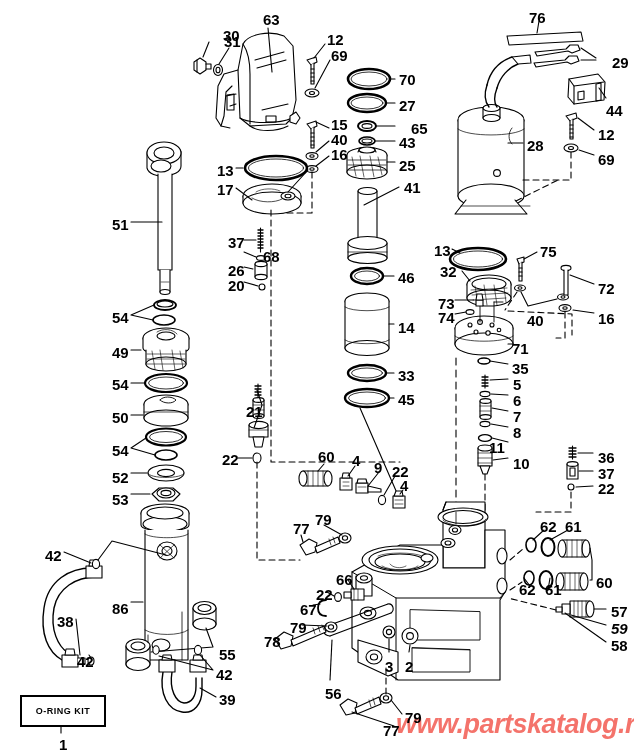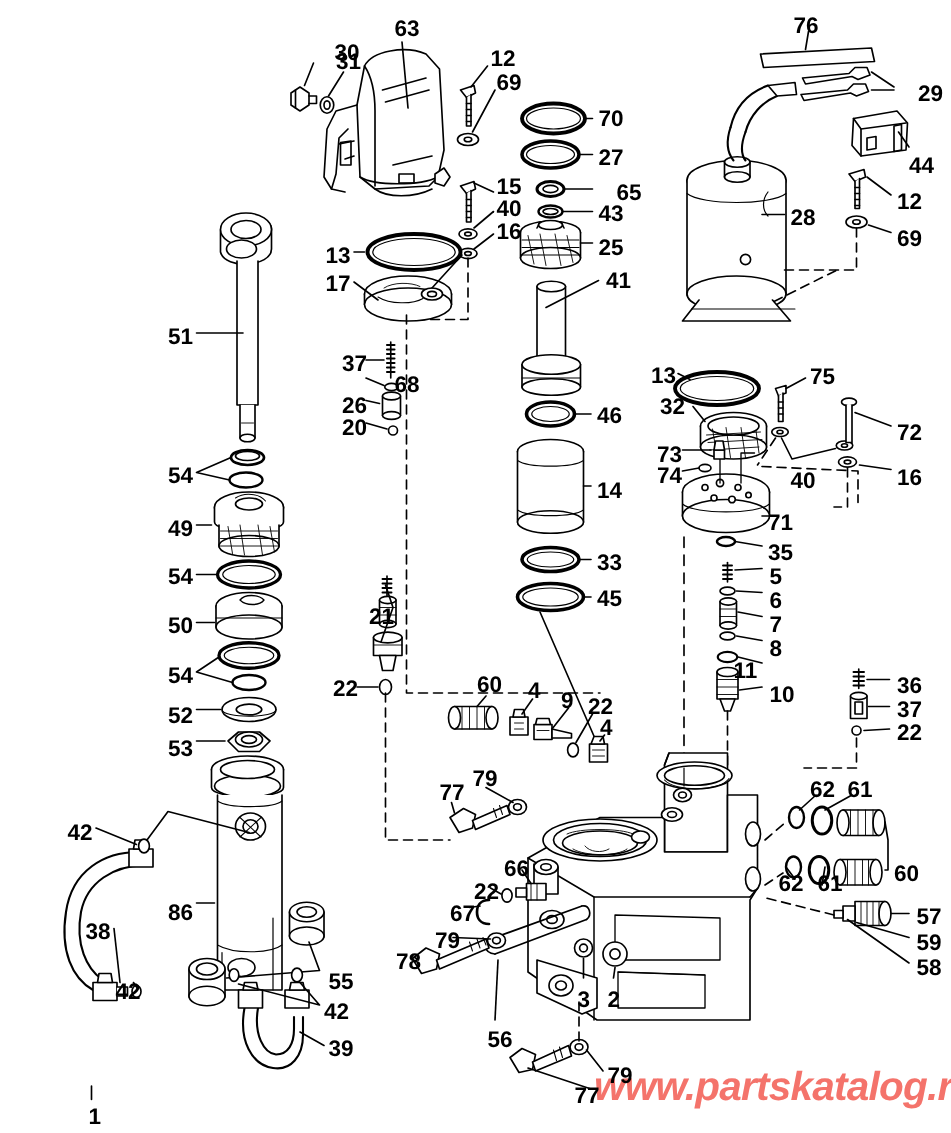--- a/index.html
+++ b/index.html
@@ -725,20 +725,23 @@
         <path d="M556 607 L562 607 L562 612 L556 612 Z" fill="#fff"></path>
       </g>
       <path d="M594 609 L606 609"></path>
       <path d="M571 615 L606 625"></path>
       <path d="M565 613 L606 642"></path>
       <path d="M556 610 L508 598" stroke-dasharray="6 4"></path>
 
     </g>
   </svg>
 
+  <div class="kitbox" style="left:20px;top:695px;width:82px;height:28px;">
+    <span>O-RING KIT</span>
+  </div>
 
   <div class="wm" style="left:396px;top:709px;">www.partskatalog.ru</div>
 
   <div id="callouts">
       <div class="lbl" style="left: 203px; top: 28px; margin-left: 20px;">30</div>
       <div class="lbl" style="left: 224px; top: 34px;">31</div>
       <div class="lbl" style="left: 263px; top: 12px;">63</div>
       <div class="lbl" style="left: 327px; top: 32px;">12</div>
       <div class="lbl" style="left: 331px; top: 48px;">69</div>
       <div class="lbl" style="left: 529px; top: 10px; text-align: right;">76</div>
@@ -808,21 +811,21 @@
       <div class="lbl" style="left: 112px; top: 601px;">86</div>
       <div class="lbl" style="left: 596px; top: 575px;">60</div>
       <div class="lbl" style="left: 336px; top: 572px;">66</div>
       <div class="lbl" style="left: 316px; top: 587px;">22</div>
       <div class="lbl" style="left: 300px; top: 602px;">67</div>
       <div class="lbl" style="left: 519px; top: 582px;">62</div>
       <div class="lbl" style="left: 545px; top: 582px;">61</div>
       <div class="lbl" style="left: 611px; top: 604px;">57</div>
       <div class="lbl" style="left: 57px; top: 614px;">38</div>
       <div class="lbl" style="left: 290px; top: 620px;">79</div>
-      <div class="lbl" style="left: 611px; top: 621px;">59</div>
+      <div class="lbl" style="left: 611px; top: 621px; font-style: italic;">59</div>
       <div class="lbl" style="left: 264px; top: 634px;">78</div>
       <div class="lbl" style="left: 611px; top: 638px;">58</div>
       <div class="lbl" style="left: 219px; top: 647px;">55</div>
       <div class="lbl" style="left: 77px; top: 654px;">42</div>
       <div class="lbl" style="left: 385px; top: 659px;">3</div>
       <div class="lbl" style="left: 405px; top: 659px;">2</div>
       <div class="lbl" style="left: 216px; top: 667px;">42</div>
       <div class="lbl" style="left: 219px; top: 692px;">39</div>
       <div class="lbl" style="left: 325px; top: 686px;">56</div>
       <div class="lbl" style="left: 59px; top: 737px;">1</div>

